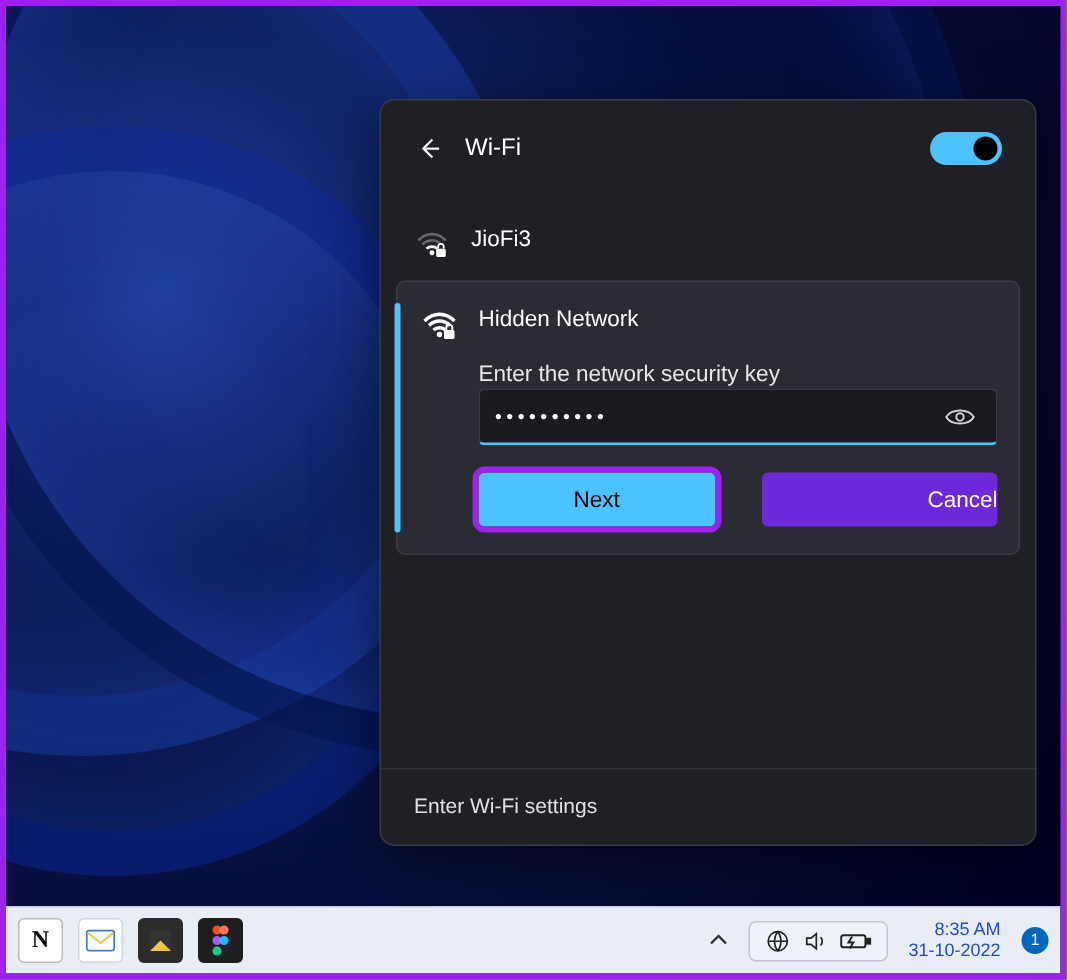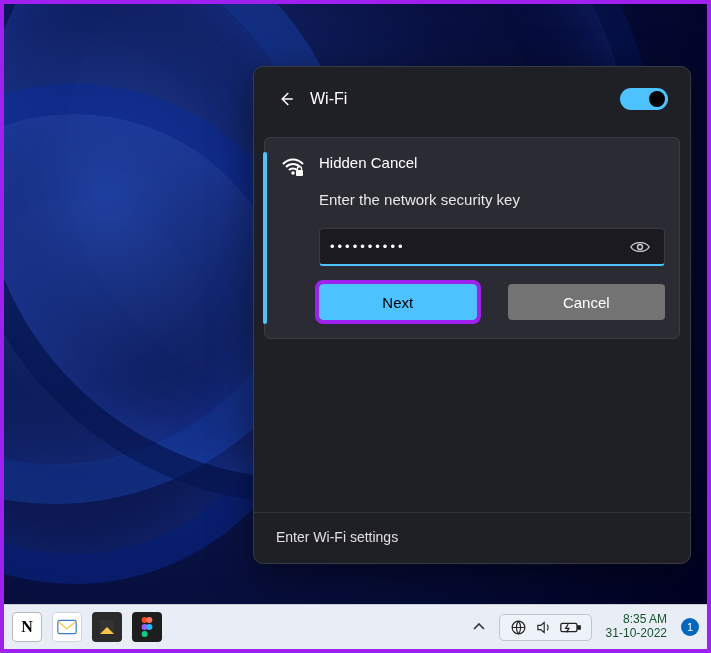--- a/index.html
+++ b/index.html
@@ -58,37 +58,37 @@
   .network-item .sub { font-size:14px; color:#bfbfbf; margin-top:2px; }
   
   .network-item.selected {
     background:#2b2b33; border:1px solid #3c3c45; padding:16px 14px 18px 14px;
   }
   .network-item.selected::before {
     content:""; position:absolute; left:-2px; top:14px; bottom:14px; width:4px;
     background:#4cc2ff; border-radius:2px;
   }
   .conn-body { flex:1; }
-  .prompt { font-size:15px; color:#e8e8e8; margin-top:20px; margin-bottom:20px; }
+  .prompt { font-size:15px; color:#e8e8e8; margin-top:20px; margin-bottom:1px; }
   .pw-field {
     display:flex; align-items:center; background:#1a1a20; border:1px solid #3a3a42;
     border-bottom:2px solid #4cc2ff; border-radius:4px; height:38px; padding:0 10px;
   }
   .pw-input {
     flex:1; background:transparent; border:none; outline:none; color:#fff;
     font-size:13px; letter-spacing:3px;
   }
   .reveal-eye { color:#cfcfcf; cursor:pointer; padding:0 4px; }
   .btn-row { display:flex; gap:31px; margin-top:18px; }
   .btn {
     flex:1; height:36px; border-radius:4px; display:flex; align-items:center; justify-content:center;
     font-size:15px; cursor:pointer;
   }
   .btn-next { background:#4cc2ff; color:#000; outline:4px solid #a020f0; }
-  .btn-cancel { background:#737373; color:#fff; }
+  .btn-cancel { background:#6d28d9; color:#fff;justify-content:flex-end; }
   
   .more-settings {
     padding: 16px 22px 18px 22px; font-size:14px; color:#e0e0e0;
     border-top:1px solid #33333a; cursor:pointer;
   }
   
   
   .taskbar {
     position:absolute; left:0; right:0; bottom:0; height:45px;
     background:#e9eef6; border-top:1px solid #c8cdd6;
@@ -99,21 +99,21 @@
     width:30px; height:30px; border-radius:4px; display:flex; align-items:center; justify-content:center;
     cursor:pointer; font-size:16px;
   }
   .spacer { flex:1; }
   .tray { display:flex; align-items:center; gap:4px; }
   .tray-chevron { width:22px; text-align:center; color:#333; cursor:pointer; font-size:12px; }
   .tray-group {
     display:flex; align-items:center; gap:8px; padding:4px 10px; border:1px solid #c0c6d0;
     border-radius:5px; background:#eef2f9; cursor:pointer; color:#222;
   }
-  .clock { text-align:right; font-size:12px; color:#14532d; line-height:1.15; padding:0 6px 0 10px; cursor:pointer; }
+  .clock { text-align:right; font-size:12px; color:#1d4ed8; line-height:1.15; padding:0 6px 0 10px; cursor:pointer; }
   .notif-badge {
     width:18px; height:18px; border-radius:50%; background:#0067c0; color:#fff;
     font-size:11px; display:flex; align-items:center; justify-content:center; margin-left:4px; cursor:pointer;
   }
 
   
   svg { display:block; }
 </style>
 </head>
 <body>
@@ -131,35 +131,50 @@
       </svg>
     </div>
     <div class="flyout-title">Wi-Fi</div>
     <div class="toggle">
       <div class="knob"></div>
     </div>
   </div>
 
   <div class="network-list">
 
+    <div class="network-item">
+      <span class="wifi-icon">
+        <svg width="22" height="20" viewBox="0 0 24 20">
+          <path d="M2 7 C8 1 16 1 22 7" stroke="#666" stroke-width="2" fill="none"></path>
+          <path d="M5 10 C9 6 15 6 19 10" stroke="#666" stroke-width="2" fill="none"></path>
+          <path d="M8 13 C10 11 14 11 16 13" stroke="#fff" stroke-width="2" fill="none"></path>
+          <circle cx="12" cy="16" r="1.8" fill="#fff"></circle>
+          <rect x="15" y="13" width="7" height="6" rx="1" fill="#fff"></rect>
+          <path d="M16.5 13 v-1.5 a2 2 0 0 1 4 0 V13" stroke="#fff" stroke-width="1.3" fill="none"></path>
+        </svg>
+      </span>
+      <div class="conn-body">
+        <div class="name">JioFi3</div>
+      </div>
+    </div>
 
 
     <div class="network-item selected">
       <span class="wifi-icon">
         <svg width="24" height="22" viewBox="0 0 24 20">
           <path d="M2 7 C8 1 16 1 22 7" stroke="#fff" stroke-width="2.2" fill="none"></path>
           <path d="M5 10 C9 6 15 6 19 10" stroke="#fff" stroke-width="2.2" fill="none"></path>
           <path d="M8 13 C10 11 14 11 16 13" stroke="#fff" stroke-width="2.2" fill="none"></path>
           <circle cx="12" cy="16" r="1.8" fill="#fff"></circle>
           <rect x="15" y="13" width="7" height="6" rx="1" fill="#fff"></rect>
           <path d="M16.5 13 v-1.5 a2 2 0 0 1 4 0 V13" stroke="#fff" stroke-width="1.3" fill="none"></path>
         </svg>
       </span>
       <div class="conn-body">
-        <div class="name">Hidden Cancel</div>
+        <div class="name">Hidden Network</div>
 
         <div class="prompt">Enter the network security key</div>
 
         <div class="pw-field">
           <input type="password" class="pw-input" value="●●●●●●●●●●" style="">
           <span class="reveal-eye">
             <svg width="20" height="14" viewBox="0 0 24 16" fill="none" stroke="#cfcfcf" stroke-width="1.6">
               <path d="M1 8 C5 1 19 1 23 8 C19 15 5 15 1 8 Z"></path>
               <circle cx="12" cy="8" r="3"></circle>
             </svg>

